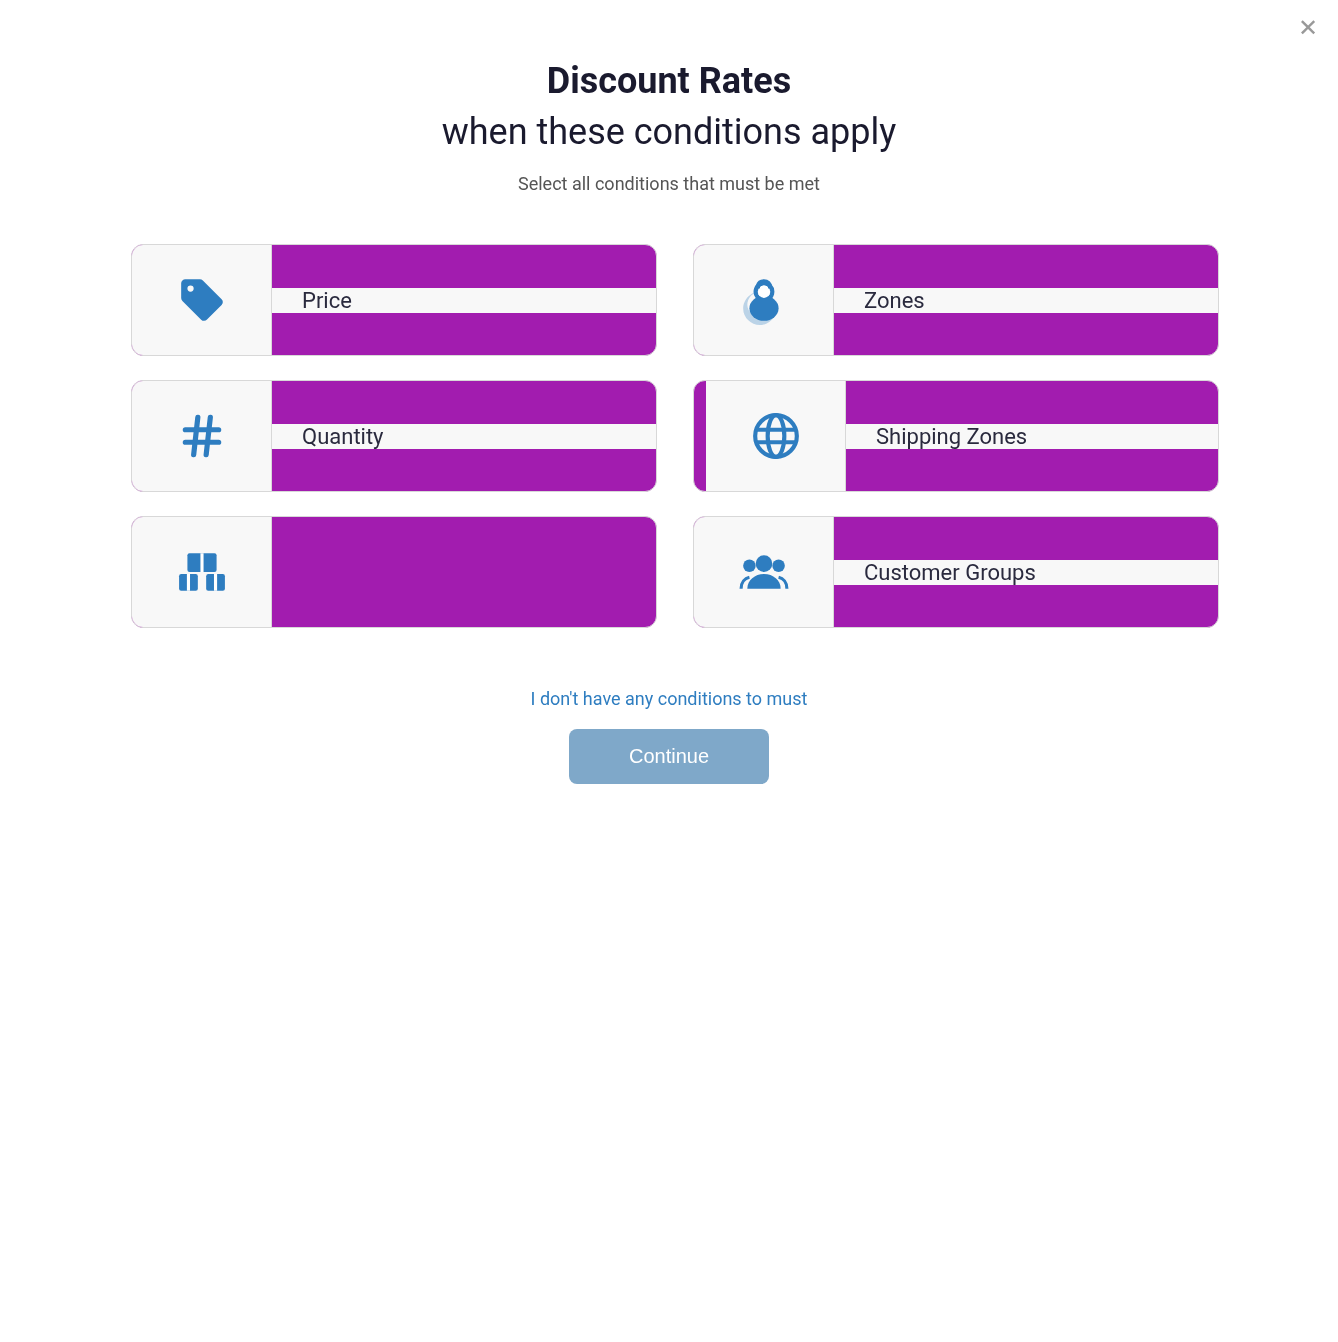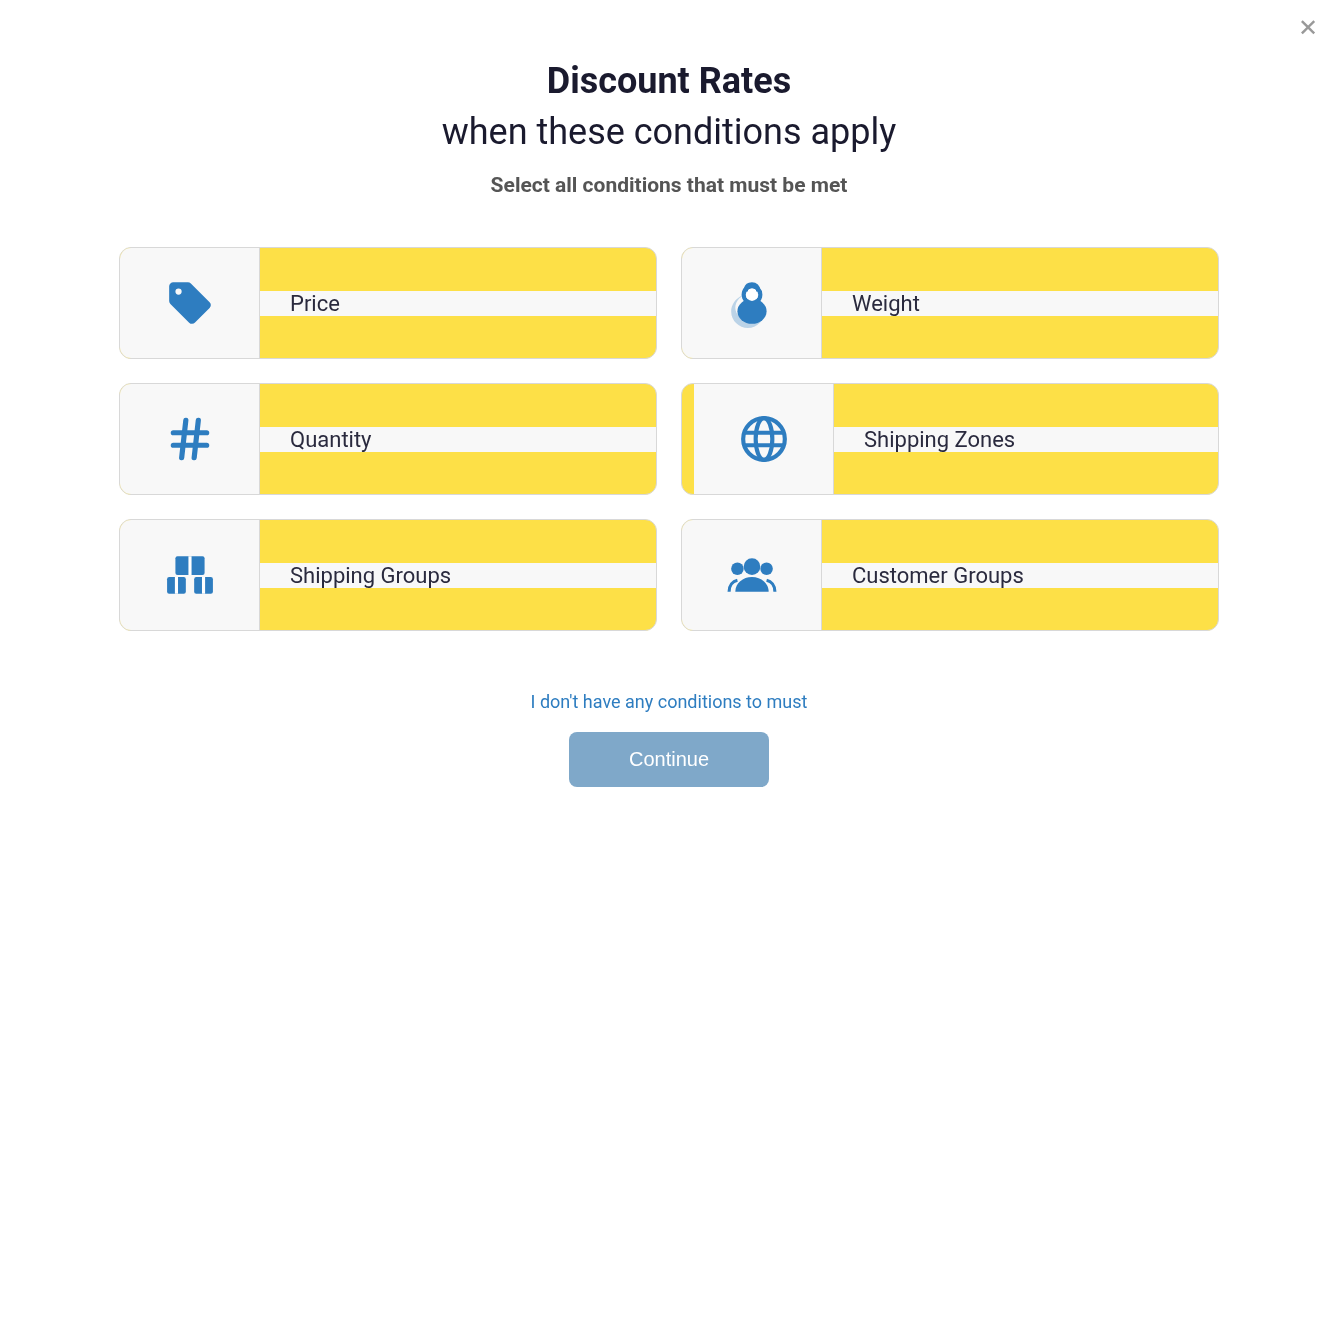--- a/index.html
+++ b/index.html
@@ -46,43 +46,44 @@
     }
 
     .header-subtitle {
       font-size: 36px;
       font-weight: 400;
       color: #1a1a2e;
       margin-bottom: 20px;
     }
 
     .header-description {
-      font-size: 21px;
+      font-size: 18px;
       color: #555;
-      font-weight: 700;
+      font-weight: 400;
     }
 
     .grid {
       display: grid;
       grid-template-columns: 1fr 1fr;
       gap: 24px;
       width: 100%;
       max-width: 1100px;
       margin-bottom: 60px;
     }
 
     .card {
       display: flex;
       align-items: center;
       border: 1.5px solid #d8d8d8;
       border-radius: 12px;
-      background: #fde047;
+      background: #a21caf;
       cursor: pointer;
       overflow: hidden;
       transition: border-color 0.2s;
+      margin-left: 12px;
     }
 
     .card-icon-area {
       width: 140px;
       min-width: 140px;
       height: 110px;
       display: flex;
       align-items: center;
       justify-content: center;
       border-right: 1.5px solid #d8d8d8;
@@ -169,21 +170,21 @@
       <svg class="icon-svg" viewBox="0 0 24 24" xmlns="http://www.w3.org/2000/svg">
         <path d="M12 2a4 4 0 014 4c0 1.5-.83 2.81-2.05 3.52L15.5 20H8.5l1.55-10.48A4 4 0 0112 2zm0 2a2 2 0 100 4 2 2 0 000-4z"></path>
         <path d="M7 8.5C4.24 9.82 2 12.69 2 16a8 8 0 0016 0c0-3.31-2.24-6.18-5-7.5V9a6 6 0 11-6 0v-.5z" opacity="0.3"></path>
         <path d="M12 3a5 5 0 015 5c0 1.8-.95 3.37-2.38 4.27L16 20H8l1.38-7.73A5 5 0 0112 3zm0 2a3 3 0 100 6 3 3 0 000-6z"></path>
 
         <ellipse cx="12" cy="16" rx="7" ry="6"></ellipse>
         <circle cx="12" cy="8" r="3" fill="#fff"></circle>
         <path d="M9.5 6.5a2.5 2.5 0 015 0" stroke="#2e7dc0" stroke-width="1" fill="none"></path>
       </svg>
     </div>
-    <div class="card-label-area">Weight</div>
+    <div class="card-label-area">Zones</div>
   </div>
 
   <div class="card">
     <div class="card-icon-area">
       <svg class="icon-svg" viewBox="0 0 24 24" xmlns="http://www.w3.org/2000/svg">
         <path d="M4 9h16M4 15h16M10 3L8 21M16 3l-2 18" stroke="#2e7dc0" stroke-width="2.5" stroke-linecap="round" fill="none"></path>
       </svg>
     </div>
     <div class="card-label-area">Quantity</div>
   </div>
@@ -214,21 +215,20 @@
       <svg class="icon-svg" viewBox="0 0 24 24" xmlns="http://www.w3.org/2000/svg">
 
         <rect x="1" y="13" width="9" height="8" rx="1" fill="#2e7dc0"></rect>
         <rect x="14" y="13" width="9" height="8" rx="1" fill="#2e7dc0"></rect>
         <rect x="5" y="3" width="14" height="9" rx="1" fill="#2e7dc0"></rect>
         <line x1="12" y1="3" x2="12" y2="12" stroke="white" stroke-width="1.5"></line>
         <line x1="5.5" y1="13" x2="5.5" y2="21" stroke="white" stroke-width="1.5"></line>
         <line x1="18.5" y1="13" x2="18.5" y2="21" stroke="white" stroke-width="1.5"></line>
       </svg>
     </div>
-    <div class="card-label-area">Shipping Groups</div>
   </div>
 
   <div class="card">
     <div class="card-icon-area">
       <svg class="icon-svg" viewBox="0 0 24 24" xmlns="http://www.w3.org/2000/svg">
 
         <circle cx="12" cy="8" r="4" fill="#2e7dc0"></circle>
         <path d="M4 20c0-4 3.58-7 8-7s8 3 8 7" fill="#2e7dc0"></path>
 
         <circle cx="5" cy="9" r="3" fill="#2e7dc0"></circle>

